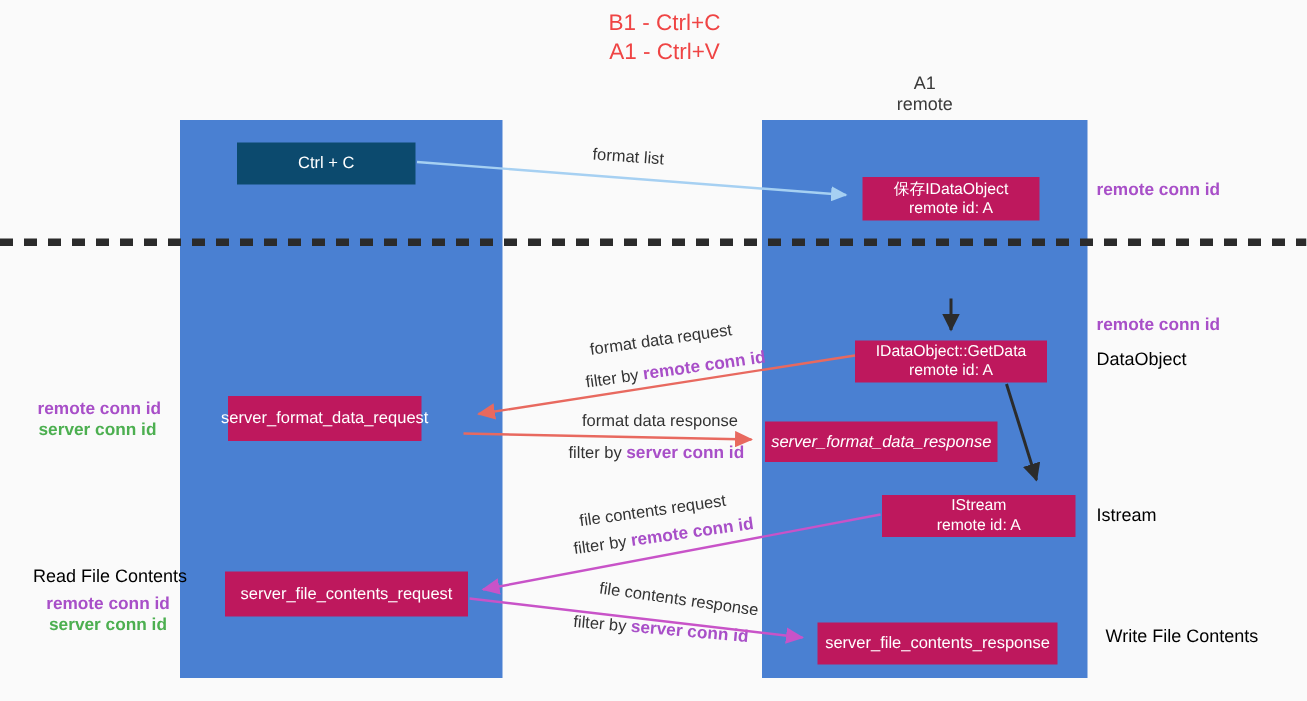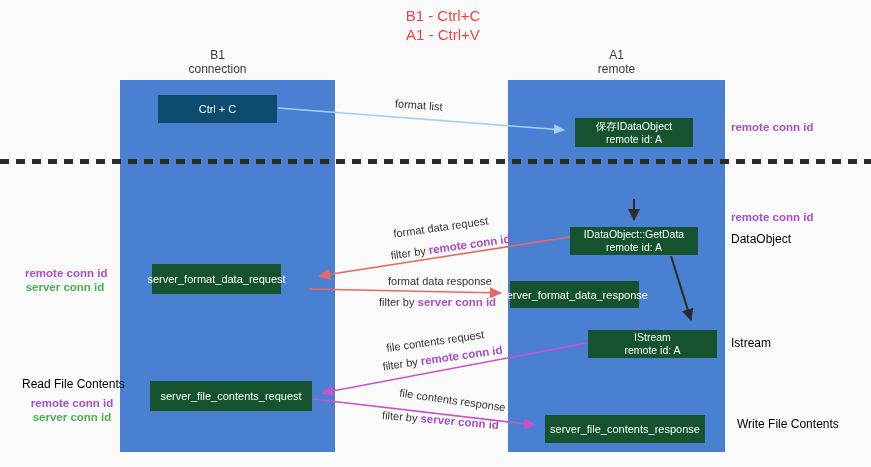--- a/index.html
+++ b/index.html
@@ -16,21 +16,21 @@
   .lane-header { position:absolute; top:48px; text-align:center; font-size:12px;
                  line-height:14px; color:#3a3a3a; }
   .lane-header.b1 { left:120px; width:195px; }
   .lane-header.a1 { left:508px; width:217px; }
 
   .dashline { position:absolute; left:0; right:0; top:159px; height:5px;
               background:repeating-linear-gradient(90deg,#2b2b2b 0 9px, transparent 9px 16px); }
 
   .node { position:absolute; color:#fff; text-align:center; font-size:11px; }
   .node.green  { background:#0c4a6e; }
-  .node.orange { background:#14532d; }
+  .node.orange { background:#be185d; }
   .node.one { display:flex; align-items:center; justify-content:center; }
   .node.two { display:flex; flex-direction:column; align-items:center; justify-content:center;
               font-size:10.5px; line-height:13px; }
 
   .ann { position:absolute; font-size:12px; color:#000000; white-space:nowrap; }
   .ann.center { text-align:center; }
   .purple { color:#a84fc8; font-weight:700; font-size:11.5px; }
   .greentx { color:#4caf50; font-weight:700; font-size:11.5px; }
 
   .alabel { position:absolute; font-size:11px; color:#333; white-space:nowrap; }
@@ -45,24 +45,20 @@
 </head>
 <body>
 
 <div class="stage">
 
   <div class="title">
     <div>B1 - Ctrl+C</div>
     <div>A1 - Ctrl+V</div>
   </div>
 
-  <div class="lane-header b1">
-    <div>B1</div>
-    <div>connection</div>
-  </div>
   <div class="lane-header a1">
     <div>A1</div>
     <div>remote</div>
   </div>
 
   <div class="lane b1"></div>
   <div class="lane a1"></div>
 
   <div class="dashline"></div>
 
@@ -77,21 +73,21 @@
   </div>
 
   <div class="node orange two" style="left:575px;top:118px;width:118px;height:29px;">
     <span>保存IDataObject</span>
     <span>remote id: A</span>
   </div>
   <div class="node orange two" style="left:570px;top:227px;width:128px;height:28px;">
     <span>IDataObject::GetData</span>
     <span>remote id: A</span>
   </div>
-  <div class="node orange one" style="left:510px;top:281px;width:129px;height:27px;">
+  <div class="node orange one" style="left:510px;top:281px;width:155px;height:27px;font-style:italic;">
     <span>server_format_data_response</span>
   </div>
   <div class="node orange two" style="left:588px;top:330px;width:129px;height:28px;">
     <span>IStream</span>
     <span>remote id: A</span>
   </div>
   <div class="node orange one" style="left:545px;top:415px;width:160px;height:28px;">
     <span>server_file_contents_response</span>
   </div>
 

